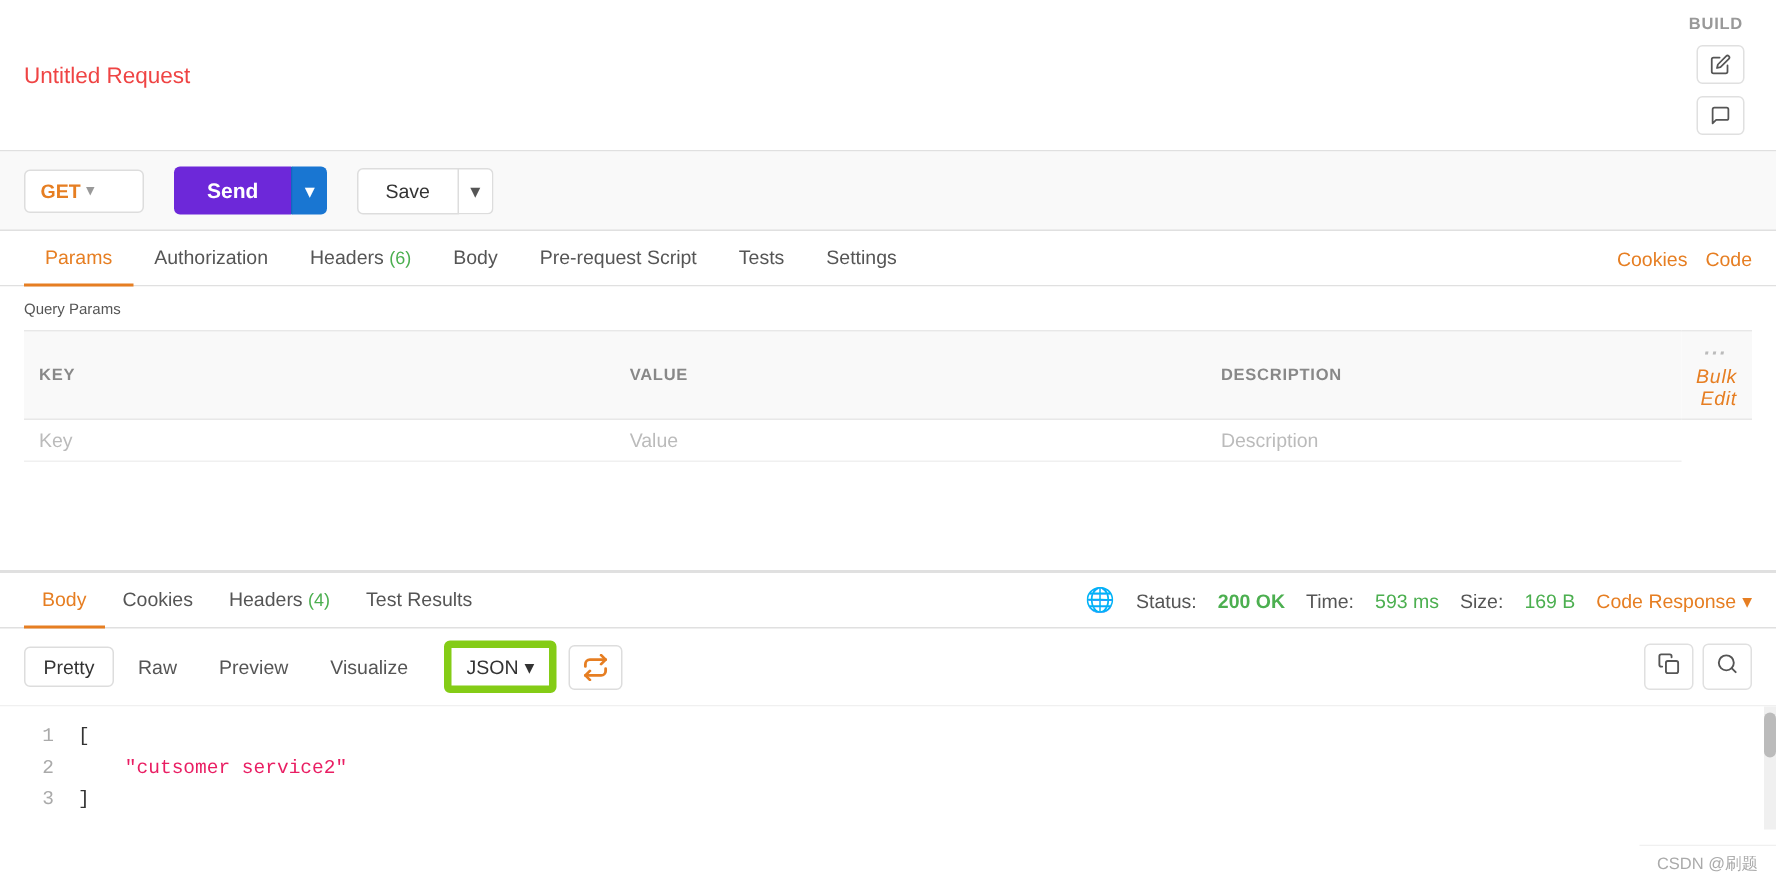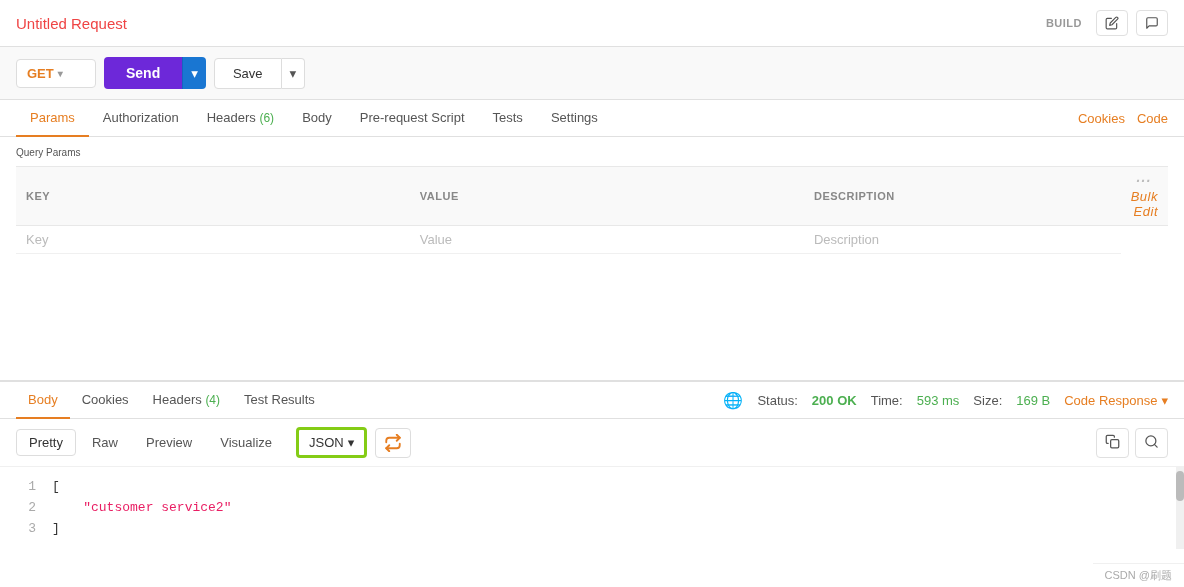--- a/index.html
+++ b/index.html
@@ -1,26 +1,26 @@
 <!DOCTYPE html>
 <html><head>
   <meta charset="utf-8">
   <style>
     * { box-sizing: border-box; margin: 0; padding: 0; }
     body { font-family: -apple-system, BlinkMacSystemFont, 'Segoe UI', sans-serif; font-size: 13px; background: #fff; color: #333; overflow: hidden; }
 
     
     .top-bar { display: flex; align-items: center; justify-content: space-between; padding: 10px 16px; border-bottom: 1px solid #e0e0e0; background: #fff; }
     .top-bar-title { font-size: 15px; font-weight: 400; color: #ef4444; }
-    .top-bar-actions { display: flex; align-items: center; gap: 8px; }
+    .top-bar-actions { display: flex; align-items: center; gap: 8px; flex-direction: column; }
     .build-label { font-size: 11px; font-weight: 700; color: #999; letter-spacing: 0.5px; margin-right: 6px; }
     .icon-btn { background: none; border: 1px solid #e0e0e0; border-radius: 4px; padding: 5px 8px; cursor: pointer; color: #555; display: flex; align-items: center; }
 
     
-    .url-bar { display: flex; align-items: center; gap: 8px; padding: 10px 16px; border-bottom: 1px solid #e0e0e0; background: #f9f9f9; }
+    .url-bar { display: flex; align-items: center; gap: 20px; padding: 10px 16px; border-bottom: 1px solid #e0e0e0; background: #f9f9f9; }
     .method-select { display: flex; align-items: center; gap: 4px; background: #fff; border: 1px solid #ddd; border-radius: 4px; padding: 6px 10px; cursor: pointer; font-weight: 700; color: #e67e22; font-size: 13px; min-width: 80px; }
     .method-select .chevron { color: #999; font-size: 10px; }
     .url-input { flex: 1; border: 1px solid #ddd; border-radius: 4px; padding: 7px 10px; font-size: 13px; color: #333; background: #fff; outline: none; }
     .send-btn-group { display: flex; align-items: stretch; }
     .send-btn { background: #6d28d9; color: #fff; border: none; padding: 8px 22px; font-size: 14px; font-weight: 600; cursor: pointer; border-radius: 4px 0 0 4px; }
     .send-dropdown { background: #1976d2; color: #fff; border: none; padding: 8px 8px; cursor: pointer; border-radius: 0 4px 4px 0; border-left: 1px solid #1565c0; }
     .save-btn-group { display: flex; align-items: stretch; justify-content: center; }
     .save-btn { background: #fff; border: 1px solid #ddd; padding: 7px 18px; font-size: 13px; font-weight: 500; cursor: pointer; border-radius: 4px 0 0 4px; color: #333; }
     .save-dropdown { background: #fff; border: 1px solid #ddd; border-left: none; padding: 7px 8px; cursor: pointer; border-radius: 0 4px 4px 0; color: #555; }
 
@@ -53,21 +53,21 @@
     .response-status { margin-left: auto; display: flex; align-items: center; gap: 14px; font-size: 13px; color: #555; }
     .status-ok { color: #4caf50; font-weight: 600; }
     .time-val { color: #4caf50; }
     .size-val { color: #4caf50; }
     .save-response { color: #e67e22; font-weight: 500; cursor: pointer; display: flex; align-items: center; gap: 4px; }
 
     
     .format-bar { display: flex; align-items: center; padding: 8px 16px; border-bottom: 1px solid #f0f0f0; gap: 4px; }
     .fmt-btn { background: none; border: none; padding: 5px 12px; font-size: 13px; cursor: pointer; color: #555; border-radius: 4px; }
     .fmt-btn.active { background: #fff; border: 1px solid #ddd; color: #333; font-weight: 500; }
-    .format-select { display: flex; align-items: center; gap: 4px; border: 3px solid #84cc16; border-radius: 4px; padding: 5px 10px; cursor: pointer; font-size: 13px; color: #333; background: #fff; margin-left: 8px; }
+    .format-select { display: flex; align-items: center; gap: 4px; border: 5px solid #84cc16; border-radius: 4px; padding: 5px 10px; cursor: pointer; font-size: 13px; color: #333; background: #fff; margin-left: 8px; }
     .wrap-btn { border: 1px solid #ddd; border-radius: 4px; padding: 5px 8px; cursor: pointer; background: #fff; color: #e67e22; font-size: 16px; display: flex; align-items: center; margin-left: 4px; }
     .format-bar-right { margin-left: auto; display: flex; gap: 6px; }
     .copy-btn, .search-btn { background: none; border: 1px solid #e0e0e0; border-radius: 4px; padding: 5px 8px; cursor: pointer; color: #555; font-size: 15px; }
 
     
     .code-area { padding: 10px 16px; font-family: 'Courier New', Courier, monospace; font-size: 13px; line-height: 1.6; min-height: 80px; background: #fff; display: flex; gap: 16px; position: relative; }
     .line-numbers { color: #aaa; text-align: right; user-select: none; min-width: 20px; }
     .code-content { flex: 1; color: #333; }
     .string-val { color: #e91e63; }
 

